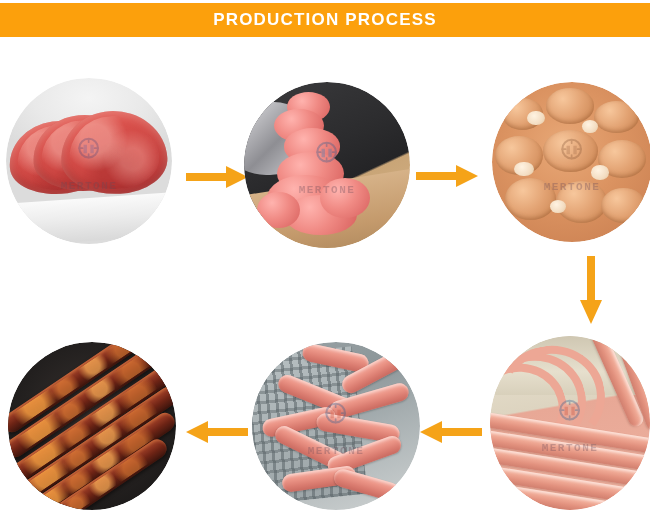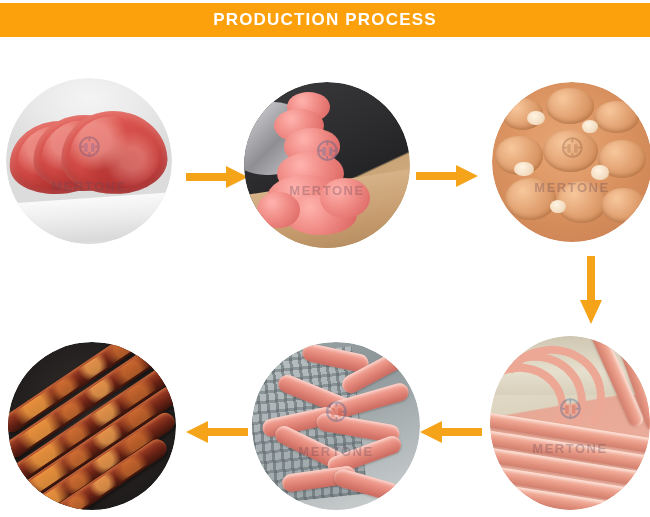--- a/index.html
+++ b/index.html
@@ -63,22 +63,22 @@
     pointer-events: none;
     opacity: 0.34;
   }
   .wm-logo {
     width: 34px;
     height: 26px;
     margin: 0 auto 1px auto;
     position: relative;
   }
   .wm-text {
-    font-family: Liberation Sans, sans-serif;
-    font-size: 13px;
+    font-family: Liberation Mono, monospace;
+    font-size: 11px;
     font-weight: bold;
     letter-spacing: 1.5px;
     color: #6b4a58;
     margin-top: 18px;
   }
 
   
   .arrow-h, .arrow-v {
     position: absolute;
   }

